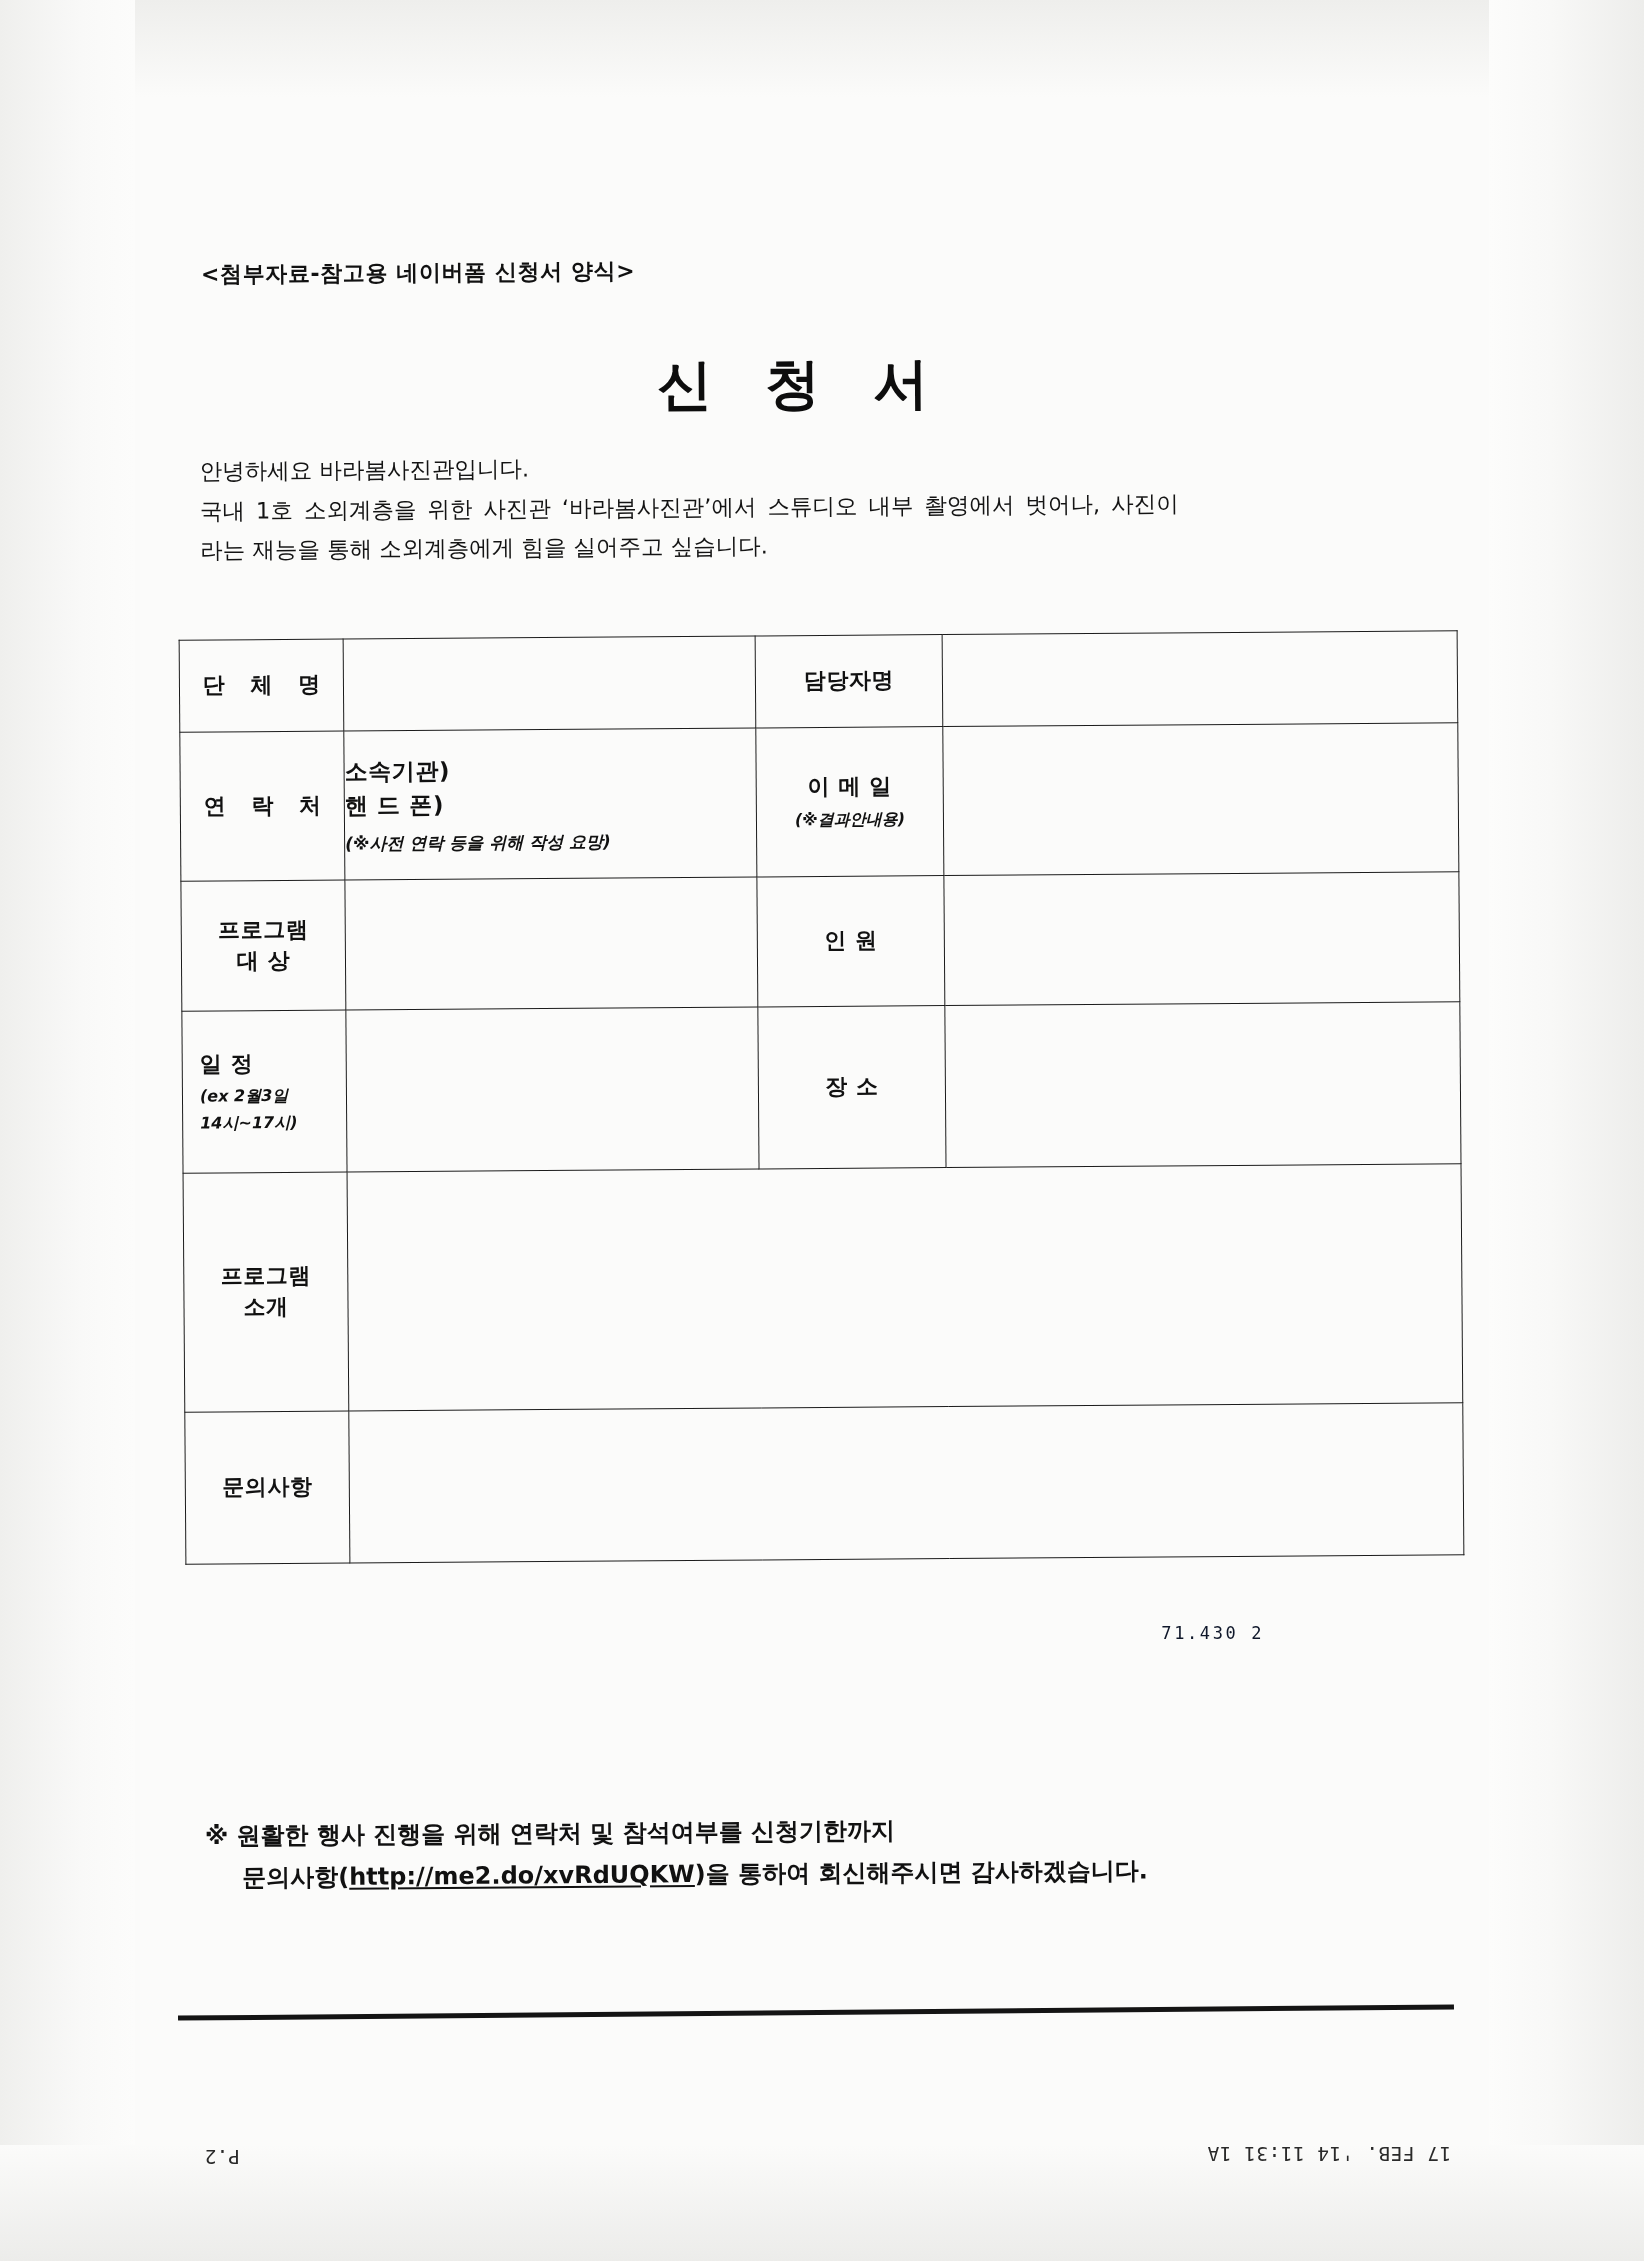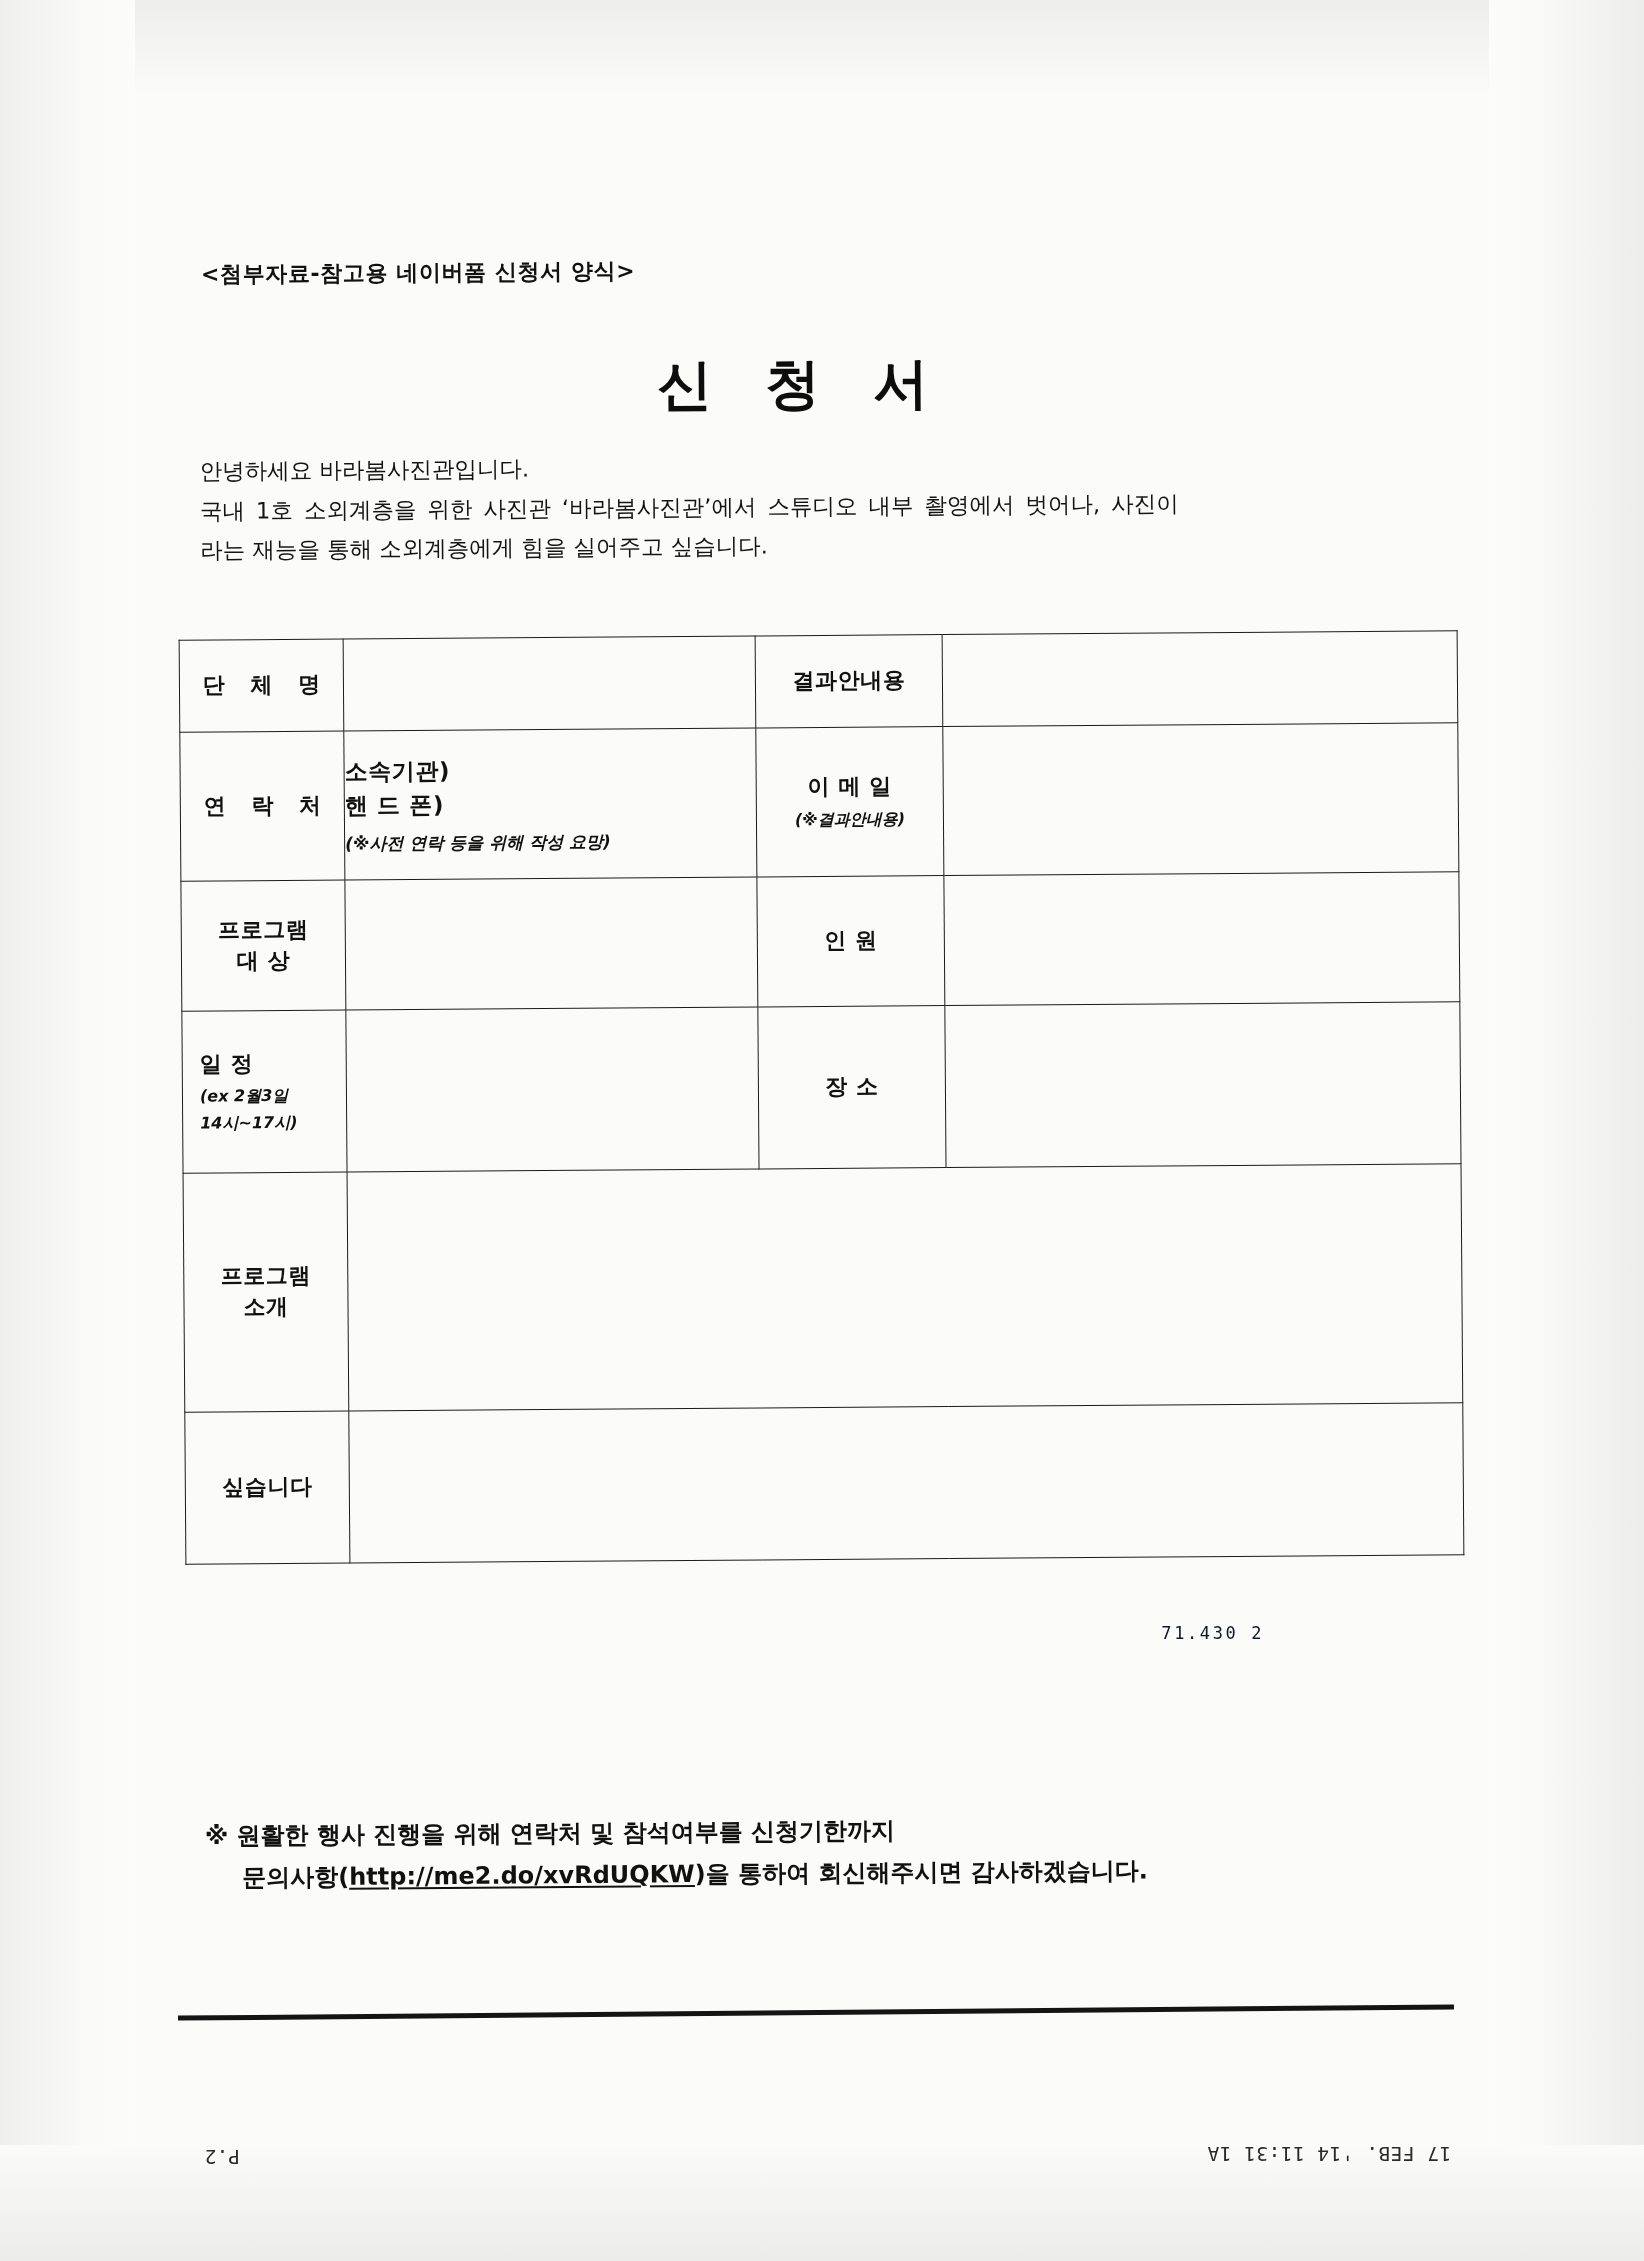--- a/index.html
+++ b/index.html
@@ -250,21 +250,21 @@
         <col style="width:515px">
       </colgroup>
       <tbody>
 
         <tr>
           <td class="lbl" style="height:91px">
             <span class="sp">단 체 명</span>
           </td>
           <td class="blank"></td>
           <td class="lbl">
-            <span class="nosp">결과안내용</span>
+            <span class="nosp">담당자명</span>
           </td>
           <td class="blank"></td>
         </tr>
 
         <tr>
           <td class="lbl" style="height:148px">
             <span class="sp">연 락 처</span>
           </td>
           <td class="contact-cell">
             <span class="ln">소속기관)</span>
@@ -306,21 +306,21 @@
         <tr>
           <td class="lbl" style="height:238px">
             <span class="nosp lbl-ul">프로그램</span><br>
             <span class="nosp">소개</span>
           </td>
           <td class="blank" colspan="3"></td>
         </tr>
 
         <tr>
           <td class="lbl" style="height:151px">
-            <span class="nosp">싶습니다</span>
+            <span class="nosp">문의사항</span>
           </td>
           <td class="blank" colspan="3"></td>
         </tr>
       </tbody>
     </table>
 
     <div class="ghost-mark">71.430 2</div>
 
     <div class="footer-note">
       <div>※ 원활한 행사 진행을 위해 연락처 및 참석여부를 신청기한까지</div>

